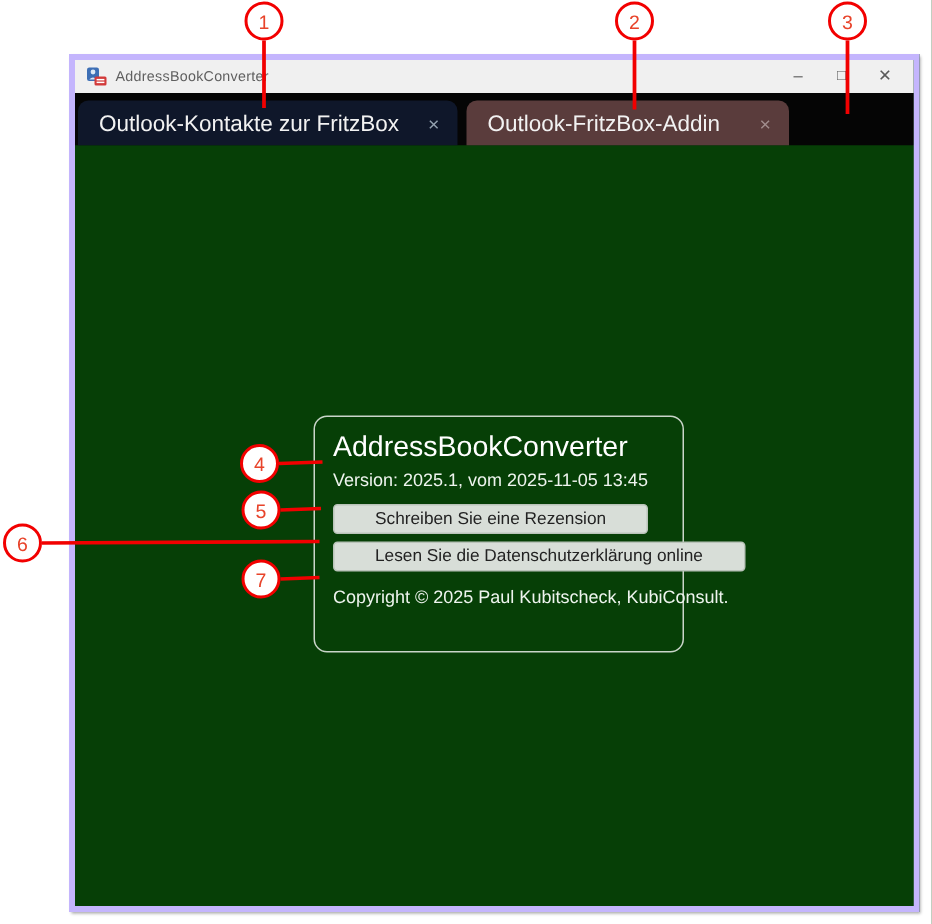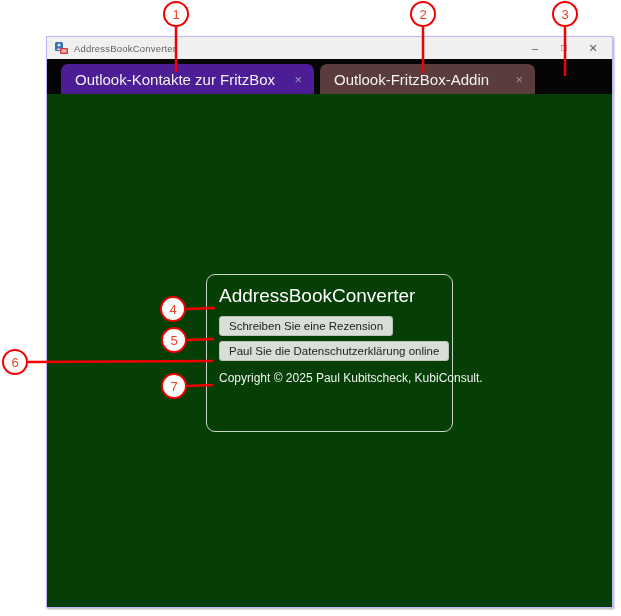--- a/index.html
+++ b/index.html
@@ -13,21 +13,21 @@
     height: 616px;
     background: #ffffff;
     overflow: hidden;
   }
 
   
   .window {
     position: absolute;
     left: 46px; top: 36px;
     width: 567px; height: 572px;
-    border: 1px solid #c4b5fd;
+    border: 4px solid #c4b5fd;
     box-shadow: 1px 1px 2px rgba(0,0,0,0.35);
     background: #063f06;
     display: flex;
     flex-direction: column;
   }
   .titlebar {
     height: 22px;
     background: #f0f0f0;
     display: flex;
     align-items: center;
@@ -72,21 +72,21 @@
     display: flex;
     align-items: center;
     justify-content: space-between;
     border-radius: 7px 7px 0 0;
     padding: 0 12px 0 14px;
     color: #f2f2f2;
     font-size: 15px;
     white-space: nowrap;
     cursor: default;
   }
-  .tab1 { width: 253px; background: #4c1d95; margin-left: 14px; }
+  .tab1 { width: 253px; background: #0f172a; margin-left: 2px; }
   .tab2 { width: 215px; background: #5a3c3c; margin-left: 6px; }
   .tab3 {
     flex: 1;
     background: #063f06;
     justify-content: center;
     color: #ffff00;
     font-weight: bold;
     border-radius: 6px 0 0 0;
   }
   .tabclose {
@@ -127,21 +127,21 @@
   .pbtn {
     display: block;
     margin-top: 5px;
     height: 20px;
     background: #d8ded8;
     border: 1px solid #b9c3b9;
     border-radius: 3px;
     font-family: "Liberation Sans", sans-serif;
     font-size: 11.5px;
     color: #222222;
-    padding: 0 9px;
+    padding: 0 27px;
     cursor: pointer;
     white-space: nowrap;
   }
   .pbtn.first { margin-top: 9px; }
   .pcopy {
     font-size: 12px;
     color: #eef4ee;
     margin-top: 10px;
     white-space: nowrap;
   }
@@ -206,22 +206,23 @@
       </div>
       <div class="tab tab2">
         <span>Outlook-FritzBox-Addin</span>
         <span class="tabclose">×</span>
       </div>
     </div>
 
     <div class="content">
       <div class="panel">
         <div class="ptitle">AddressBookConverter</div>
+        <div class="pversion">Version: 2025.1, vom 2025-11-05 13:45</div>
         <button class="pbtn first">Schreiben Sie eine Rezension</button>
-        <button class="pbtn">Paul Sie die Datenschutzerklärung online</button>
+        <button class="pbtn">Lesen Sie die Datenschutzerklärung online</button>
         <div class="pcopy">Copyright © 2025 Paul Kubitscheck, KubiConsult.</div>
       </div>
     </div>
 
   </div>
 
   <svg class="lines" viewBox="0 0 621 616">
     <line x1="176" y1="27" x2="176" y2="72" stroke="#f20000" stroke-width="2.5"></line>
     <line x1="423" y1="27" x2="423" y2="73" stroke="#f20000" stroke-width="2.5"></line>
     <line x1="565" y1="27" x2="565" y2="76" stroke="#f20000" stroke-width="2.5"></line>

